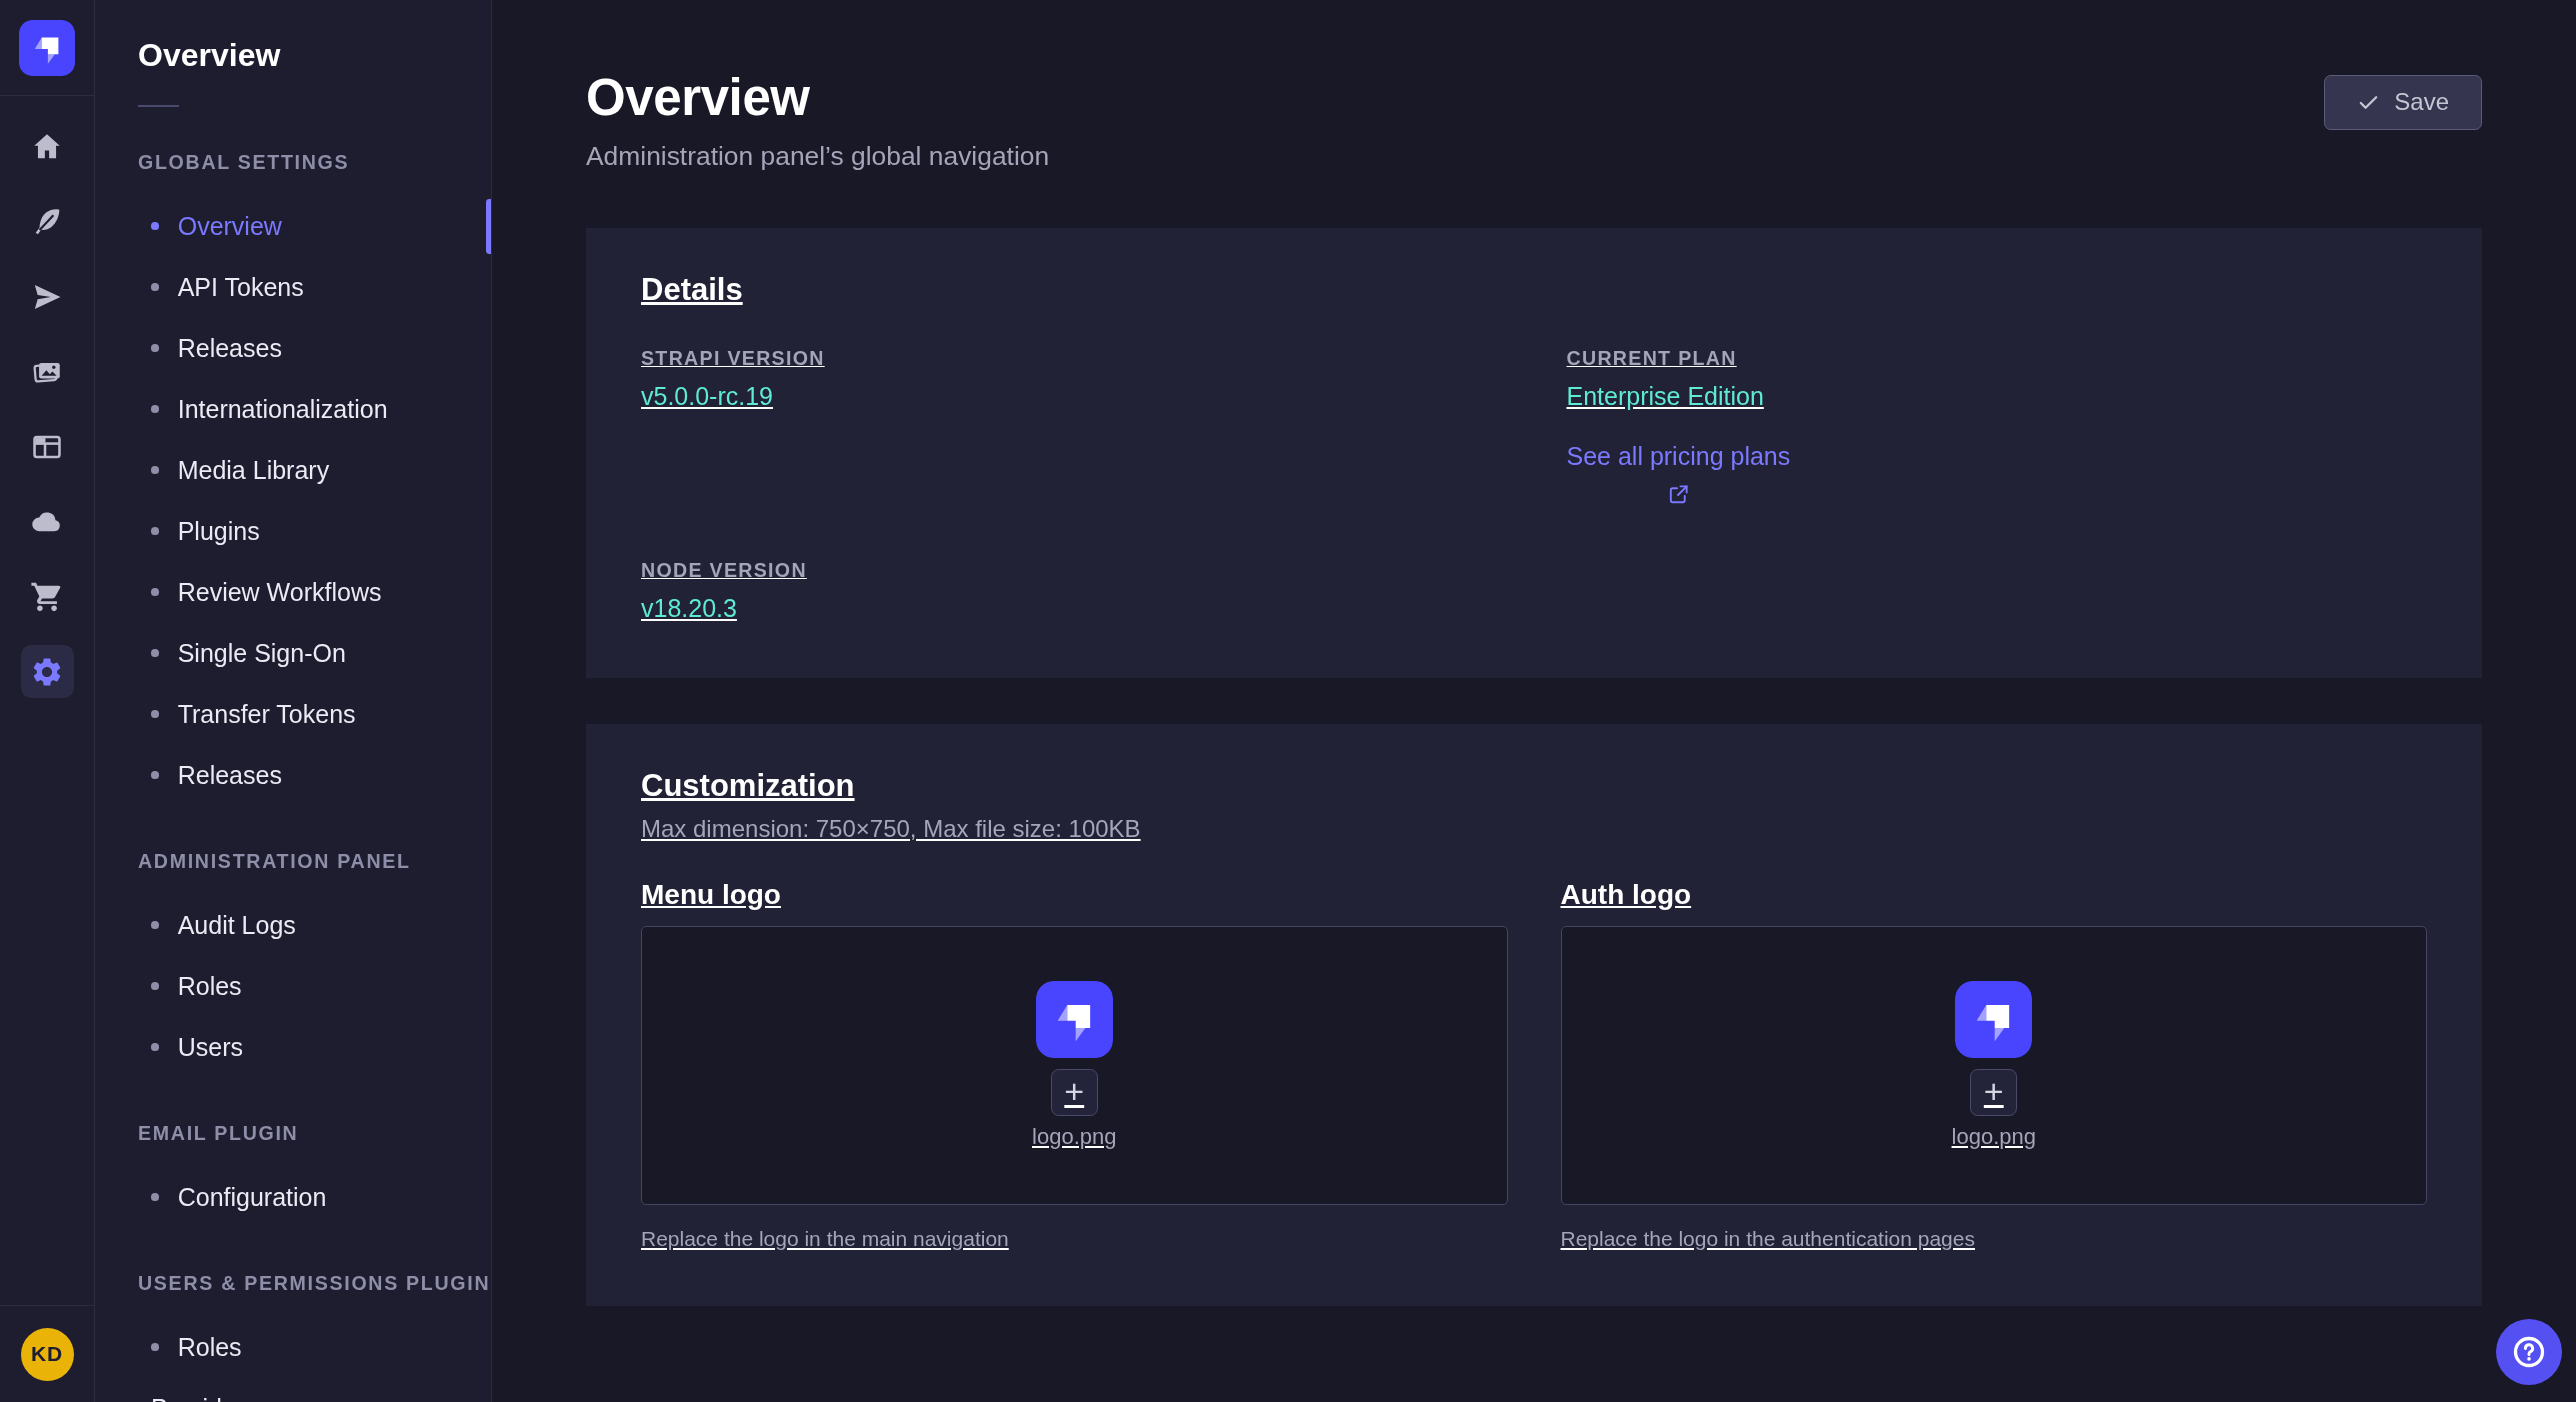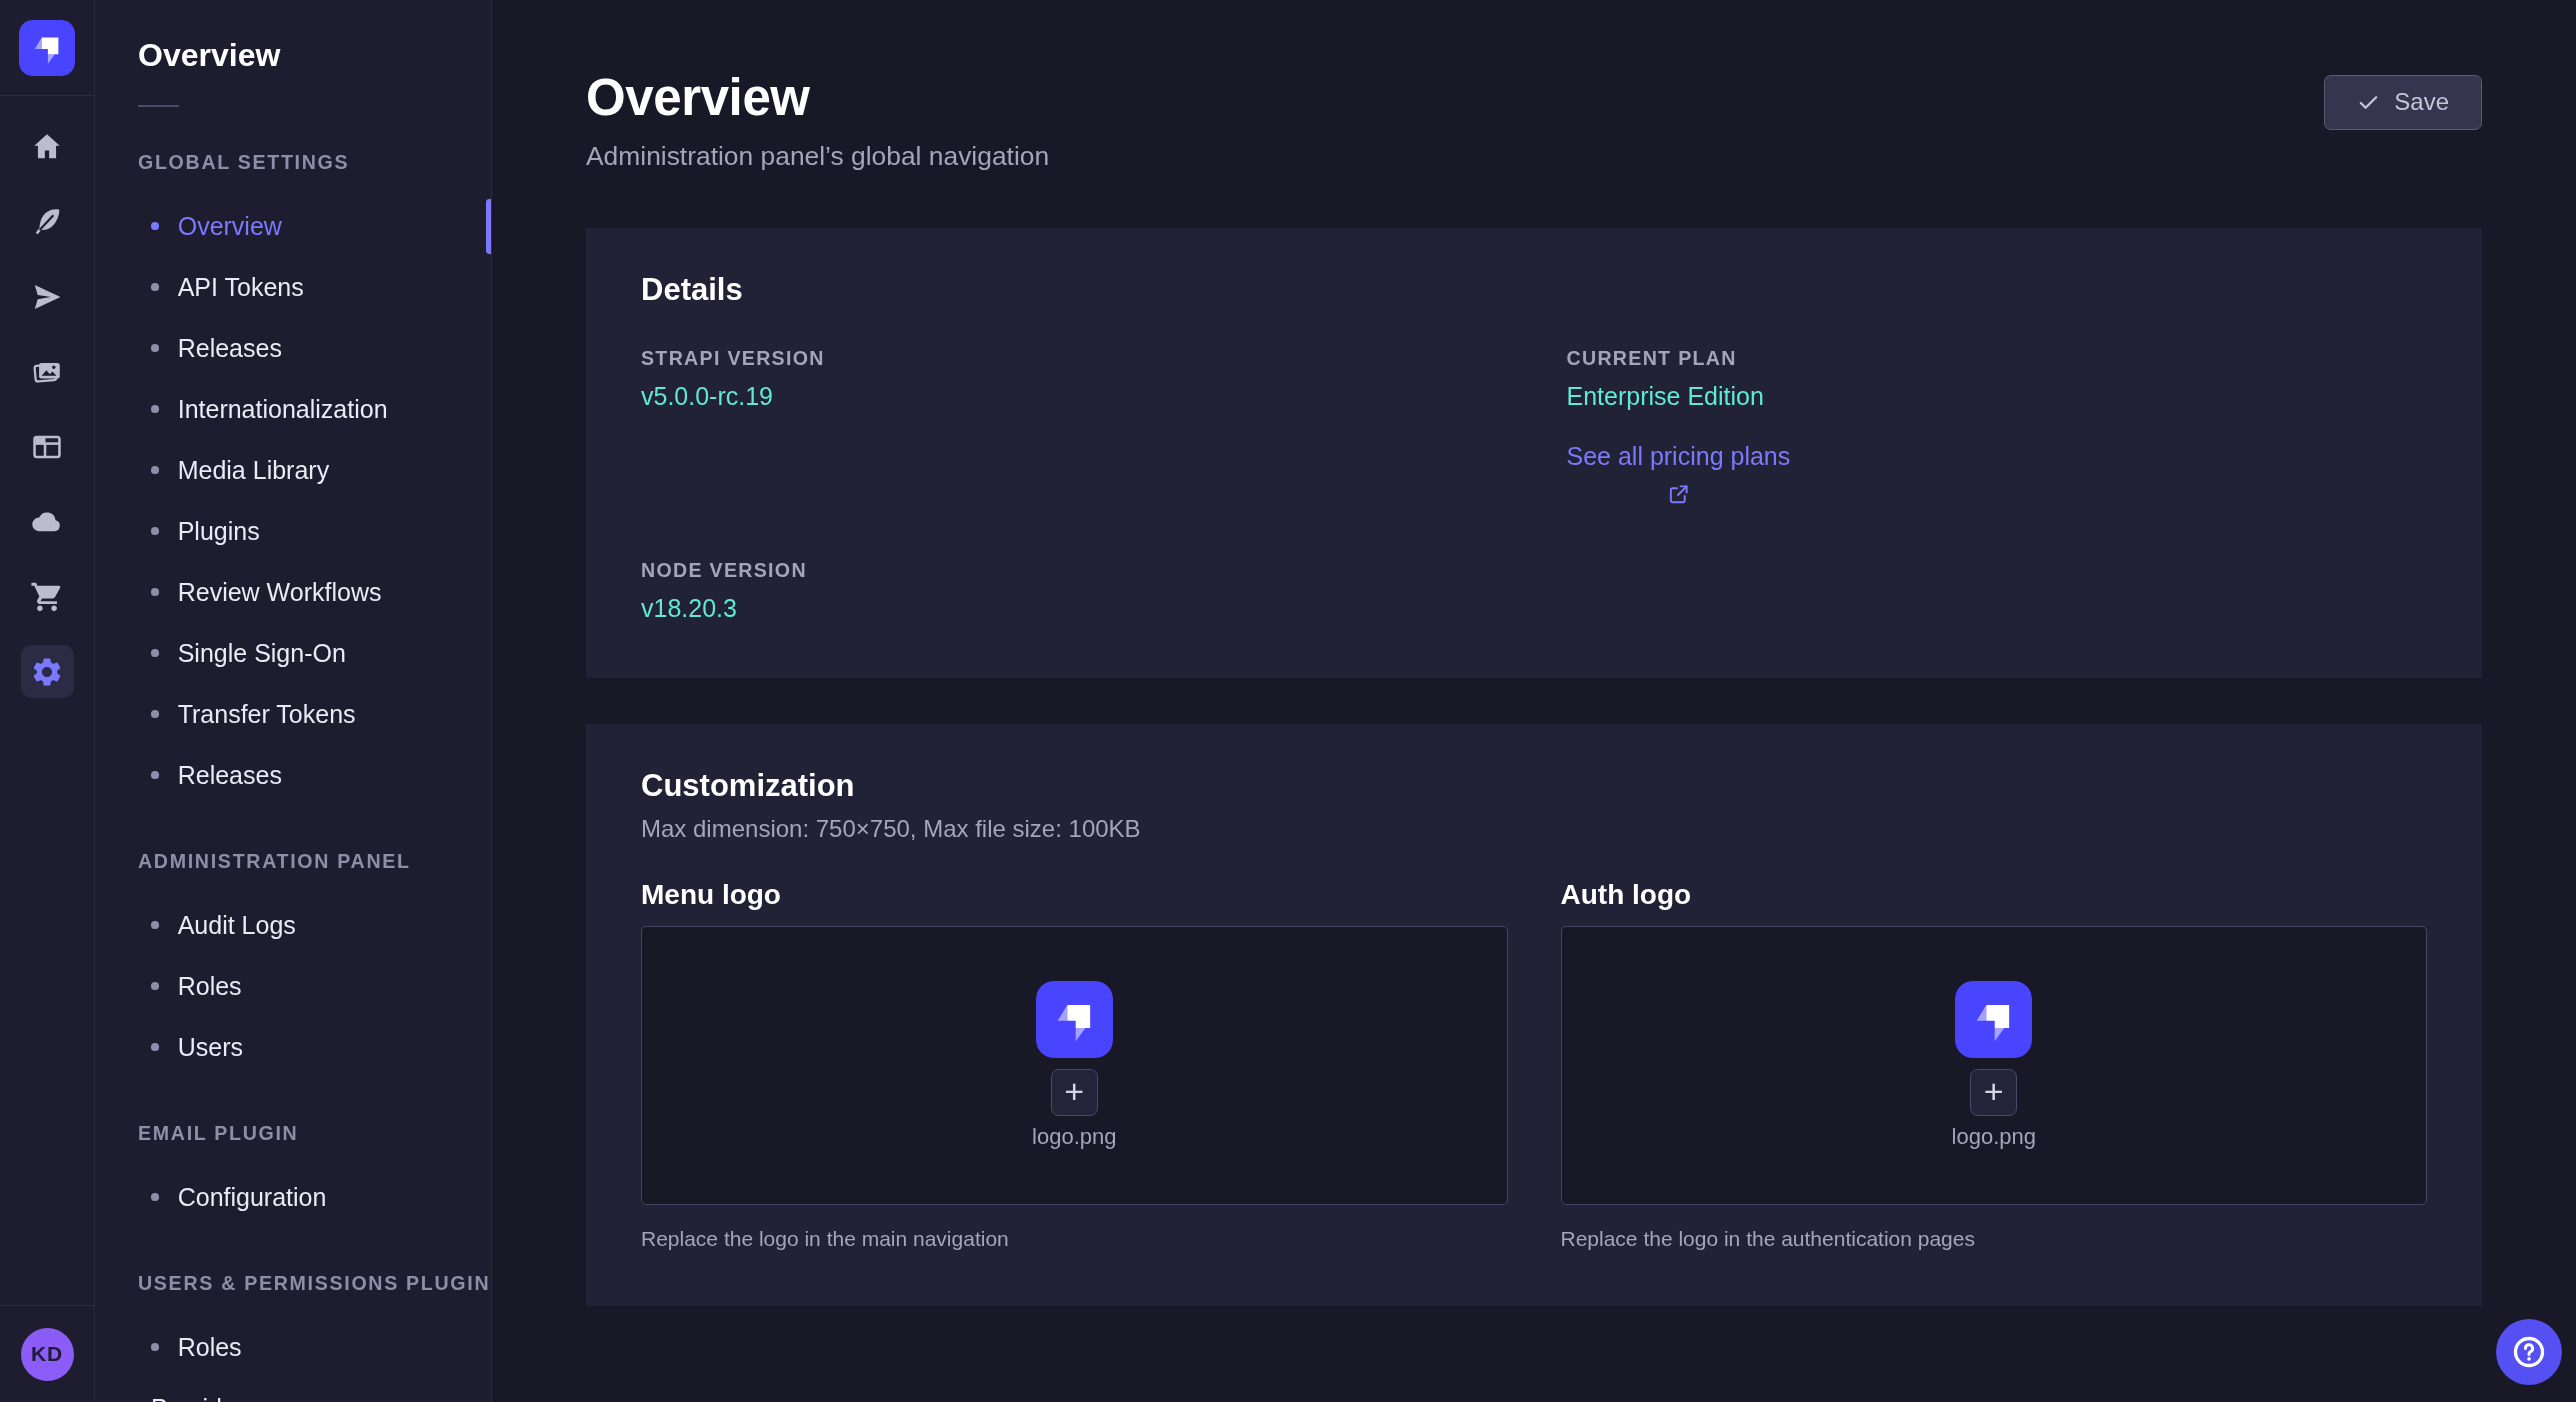--- a/index.html
+++ b/index.html
@@ -40,21 +40,21 @@
   }
   .rail-btn svg { width:34px; height:34px; }
   .rail-btn.active { background:#2b2b45; color:#7b79ff; }
   .rail-bottom {
     margin-top:auto; width:100%; height:97px;
     border-top:0.9px solid #2b2b42;
     display:flex; align-items:center; justify-content:center;
   }
   .avatar {
     width:53px; height:53px; border-radius:50%;
-    background:#8b5cf6; color:#1c1c33;
+    background:#eab308; color:#1c1c33;
     font-size:21px; font-weight:bold; letter-spacing:0.9px;
     display:flex; align-items:center; justify-content:center;
     cursor:pointer;
   }
 
   
   .subnav {
     width:397px; height:100%;
     background:#1d1d2f;
     border-right:0.9px solid #2b2b42;
@@ -102,20 +102,21 @@
     color:#c5c5d4; font-size:24px; font-family:inherit;
     display:flex; align-items:center; gap:14.5px;
     cursor:pointer;
   }
   .save-btn svg { width:23px; height:23px; }
 
   .card {
     background:#222236; border-radius:1px;
     margin-top:56px;
     padding:44px 55px 55px 55px;
+    text-decoration:underline;
   }
   .card + .card { margin-top:46px; }
   .card-title { font-size:31px; font-weight:600; color:#ffffff; }
 
   .details-grid {
     margin-top:39px;
     display:grid; grid-template-columns:1fr 1fr; column-gap:65px; row-gap:53px;
   }
   .field-label {
     font-size:19.6px; font-weight:600; letter-spacing:1.3px;

